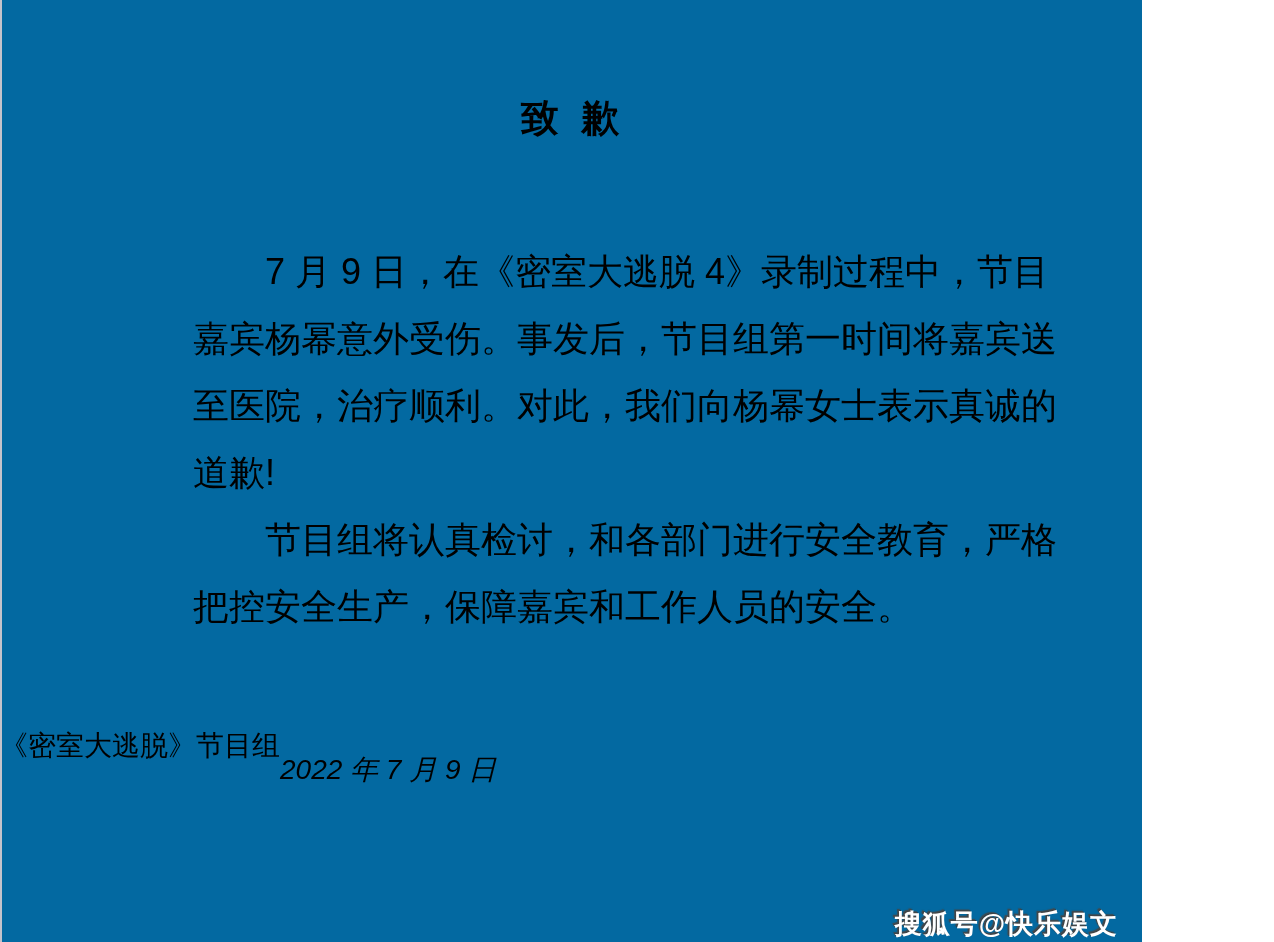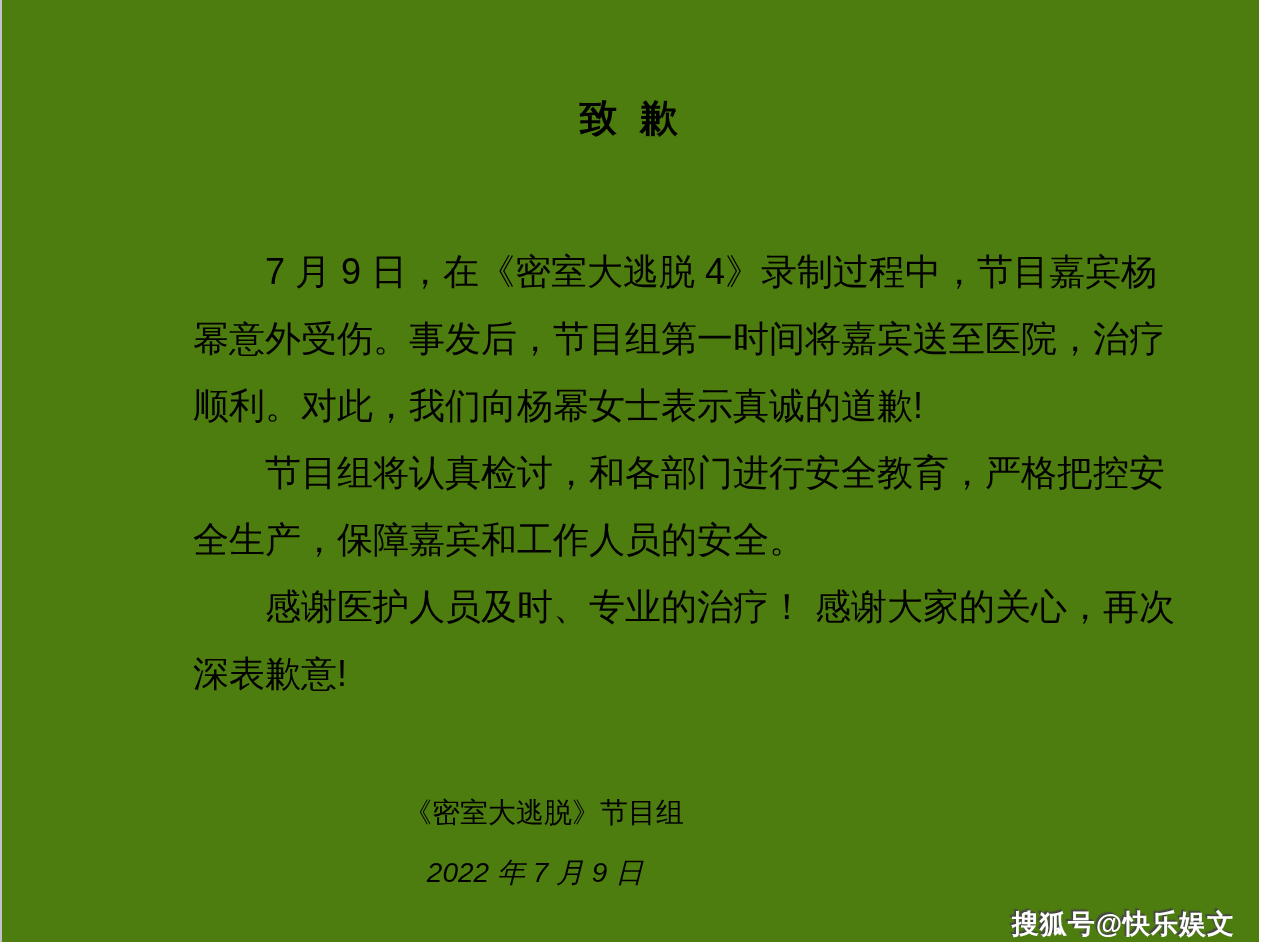--- a/index.html
+++ b/index.html
@@ -2,23 +2,23 @@
 <html><head>
 <meta charset="utf-8">
 <style>
   html, body {
     margin: 0;
     padding: 0;
     background: #ffffff;
   }
   #page {
     position: relative;
-    width: 1259px;
+    width: 1142px;
     height: 942px;
-    background: #4d7c0f;
+    background: #0369a1;
     overflow: hidden;
     font-family: "Liberation Sans", "DejaVu Sans", sans-serif;
     color: #0a0a0a;
   }
   .left-edge {
     position: absolute;
     left: 0;
     top: 0;
     width: 2px;
     height: 100%;
@@ -43,22 +43,22 @@
   }
   .doc-body p {
     margin: 0;
     padding: 0;
     text-indent: 2em;
     text-align: left;
   }
   .sig-block {
     margin: 88px 171px 0 0;
     display: flex;
-    flex-direction: column;
-    align-items: center;
+    flex-direction: row;
+    align-items: flex-start;
     font-size: 28px;
     color: #000000;
   }
   .sig-line {
     line-height: 36px;
     text-align: right;
   }
   .date-line {
     margin-top: 24px;
     line-height: 36px;
@@ -82,21 +82,20 @@
 
 <div id="page">
 
   <div class="left-edge"></div>
 
   <h1 class="doc-title">致 歉</h1>
 
   <div class="doc-body">
     <p>7 月 9 日，在《密室大逃脱 4》录制过程中，节目嘉宾杨幂意外受伤。事发后，节目组第一时间将嘉宾送至医院，治疗顺利。对此，我们向杨幂女士表示真诚的道歉!</p>
     <p>节目组将认真检讨，和各部门进行安全教育，严格把控安全生产，保障嘉宾和工作人员的安全。</p>
-    <p>感谢医护人员及时、专业的治疗！ 感谢大家的关心，再次深表歉意!</p>
   </div>
 
   <div class="sig-block">
     <div class="sig-line">《密室大逃脱》节目组</div>
     <div class="date-line">2022 年 7 月 9 日</div>
   </div>
 
   <div class="watermark">搜狐号@快乐娱文</div>
 
 </div>

